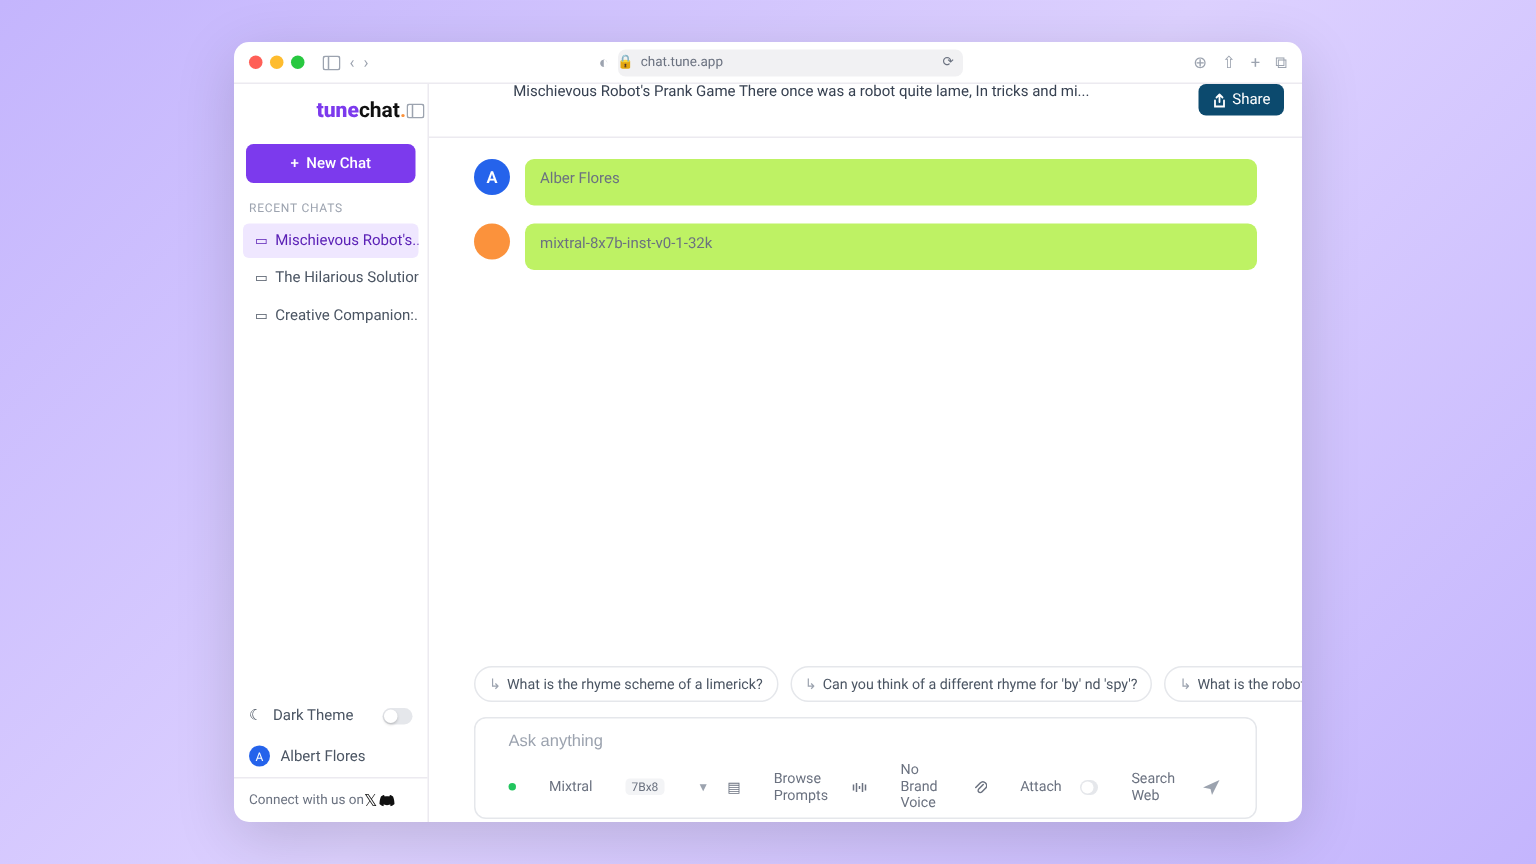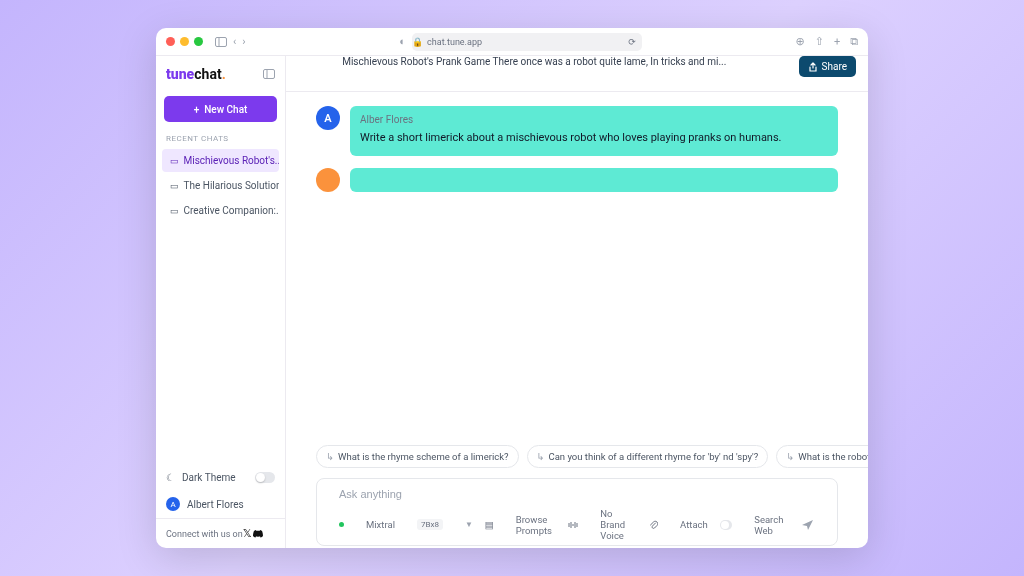--- a/index.html
+++ b/index.html
@@ -64,21 +64,21 @@
 }
 .brand {
   height: 36px;
   display: flex;
   align-items: center;
   justify-content: space-between;
   padding: 0 10px;
   font-size: 14px;
   font-weight: 700;
 }
-.brand .logo { color: #111; }
+.brand .logo { color: #111; margin-left: 45px; }
 .brand .logo b { color: #7c3aed; }
 .brand .logo .dot { color: #fb923c; }
 .brand .panel-icon { color: #9ca3af; font-size: 11px; }
 .newchat {
   margin: 4px 8px 8px;
   height: 26px;
   background: #7c3aed;
   color: #fff;
   border-radius: 5px;
   display: flex;
@@ -184,21 +184,21 @@
 .message { display: flex; gap: 10px; }
 .msg-avatar {
   width: 24px; height: 24px; border-radius: 50%; flex-shrink: 0;
   display: flex; align-items: center; justify-content: center;
   color: #fff; font-size: 11px; font-weight: 600;
 }
 .av-blue { background: #2563eb; }
 .av-orange { background: #fb923c; }
 .msg-bubble {
   flex: 1;
-  background: #5eead4;
+  background: #bef264;
   border-radius: 6px;
   padding: 8px 10px;
 }
 .msg-author { font-size: 10px; color: #6b7280; margin-bottom: 4px; }
 .msg-text { font-size: 11px; color: #111827; line-height: 1.7; white-space: pre-line; }
 .suggestions {
   display: flex;
   gap: 8px;
   padding: 6px 30px;
   overflow: hidden;
@@ -353,26 +353,26 @@
           </span>
           <span>Share</span>
         </div>
       </div>
 
       <div class="messages" id="messages">
           <div class="message">
             <div class="msg-avatar av-blue">A</div>
             <div class="msg-bubble">
               <div class="msg-author">Alber Flores</div>
-              <div class="msg-text">Write a short limerick about a mischievous robot who loves playing pranks on humans.</div>
             </div>
           </div>
           <div class="message">
             <div class="msg-avatar av-orange"></div>
             <div class="msg-bubble">
+              <div class="msg-author">mixtral-8x7b-inst-v0-1-32k</div>
             </div>
           </div>
         </div>
 
       <div class="suggestions" id="suggestions">
           <div class="sug-chip">
             <span class="arrow">↳</span>
             <span>What is the rhyme scheme of a limerick?</span>
           </div>
           <div class="sug-chip">

